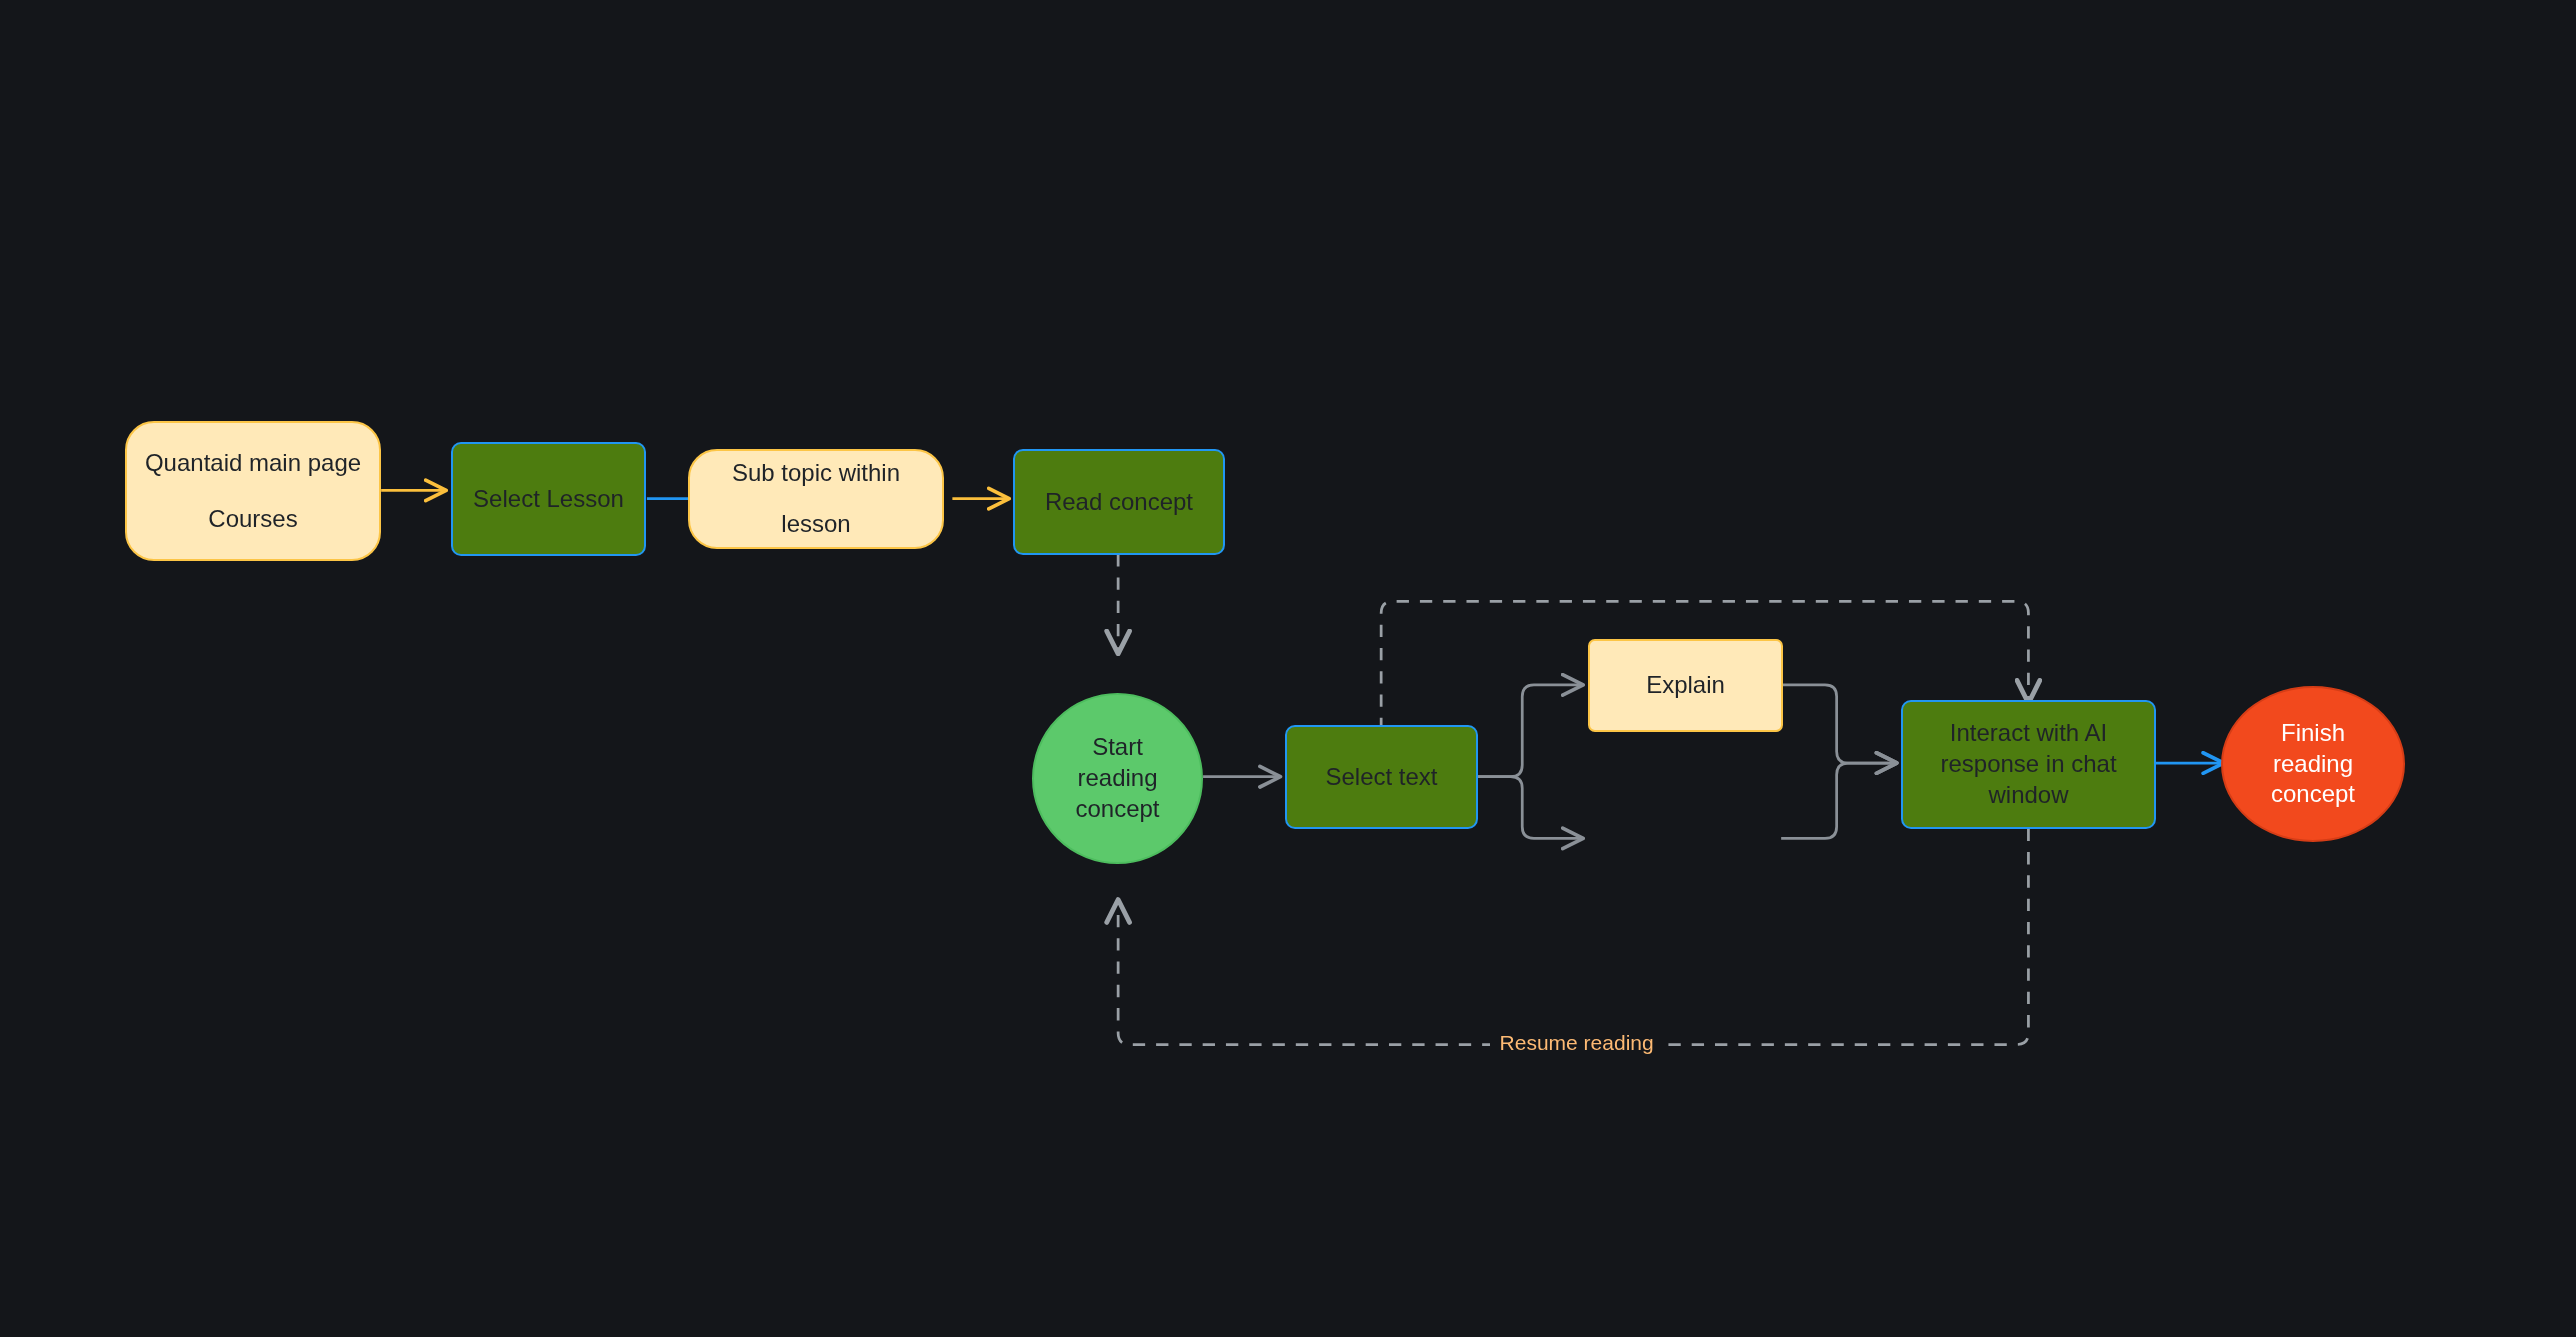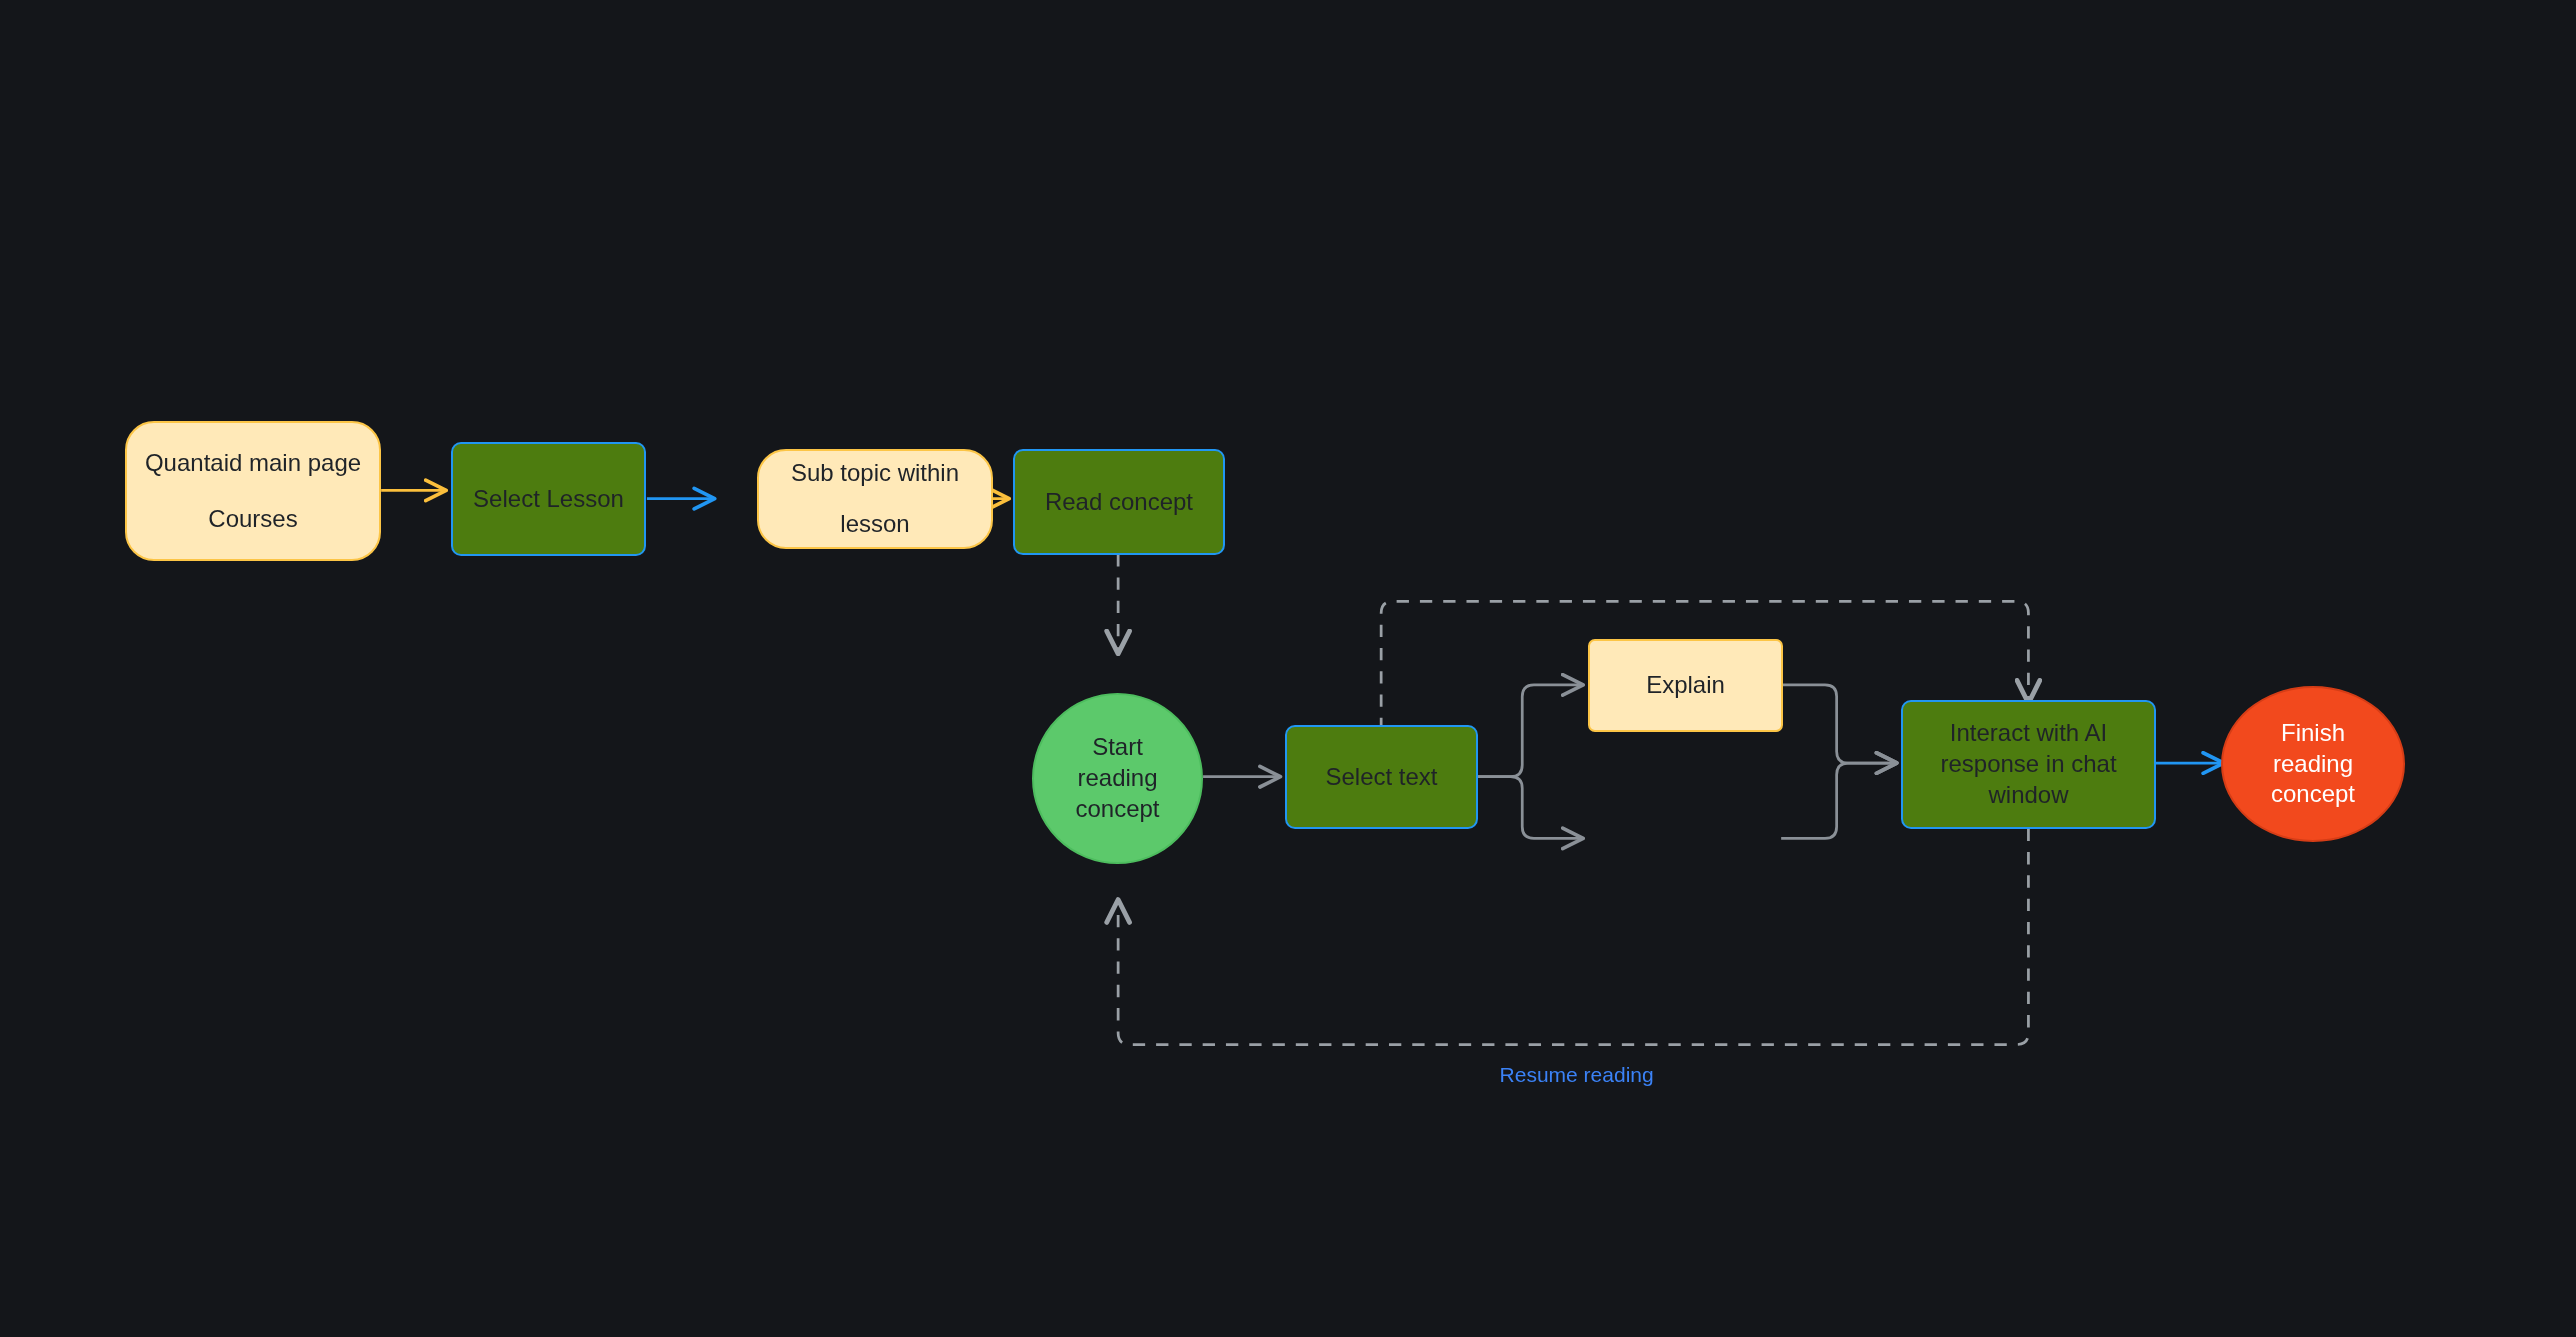--- a/index.html
+++ b/index.html
@@ -63,26 +63,25 @@
     background: #f2491d;
     border: 2.7px solid #d63d16;
     border-radius: 50%;
     color: #ffffff;
     text-align: center;
   }
   .node .line { display: block; }
   .node .spacer { height: 25px; }
   .edge-label {
     position: absolute;
-    color: #3b82f6;
+    color: #fdba74;
     font-size: 21px;
     background: #14161a;
     padding: 0 9.6px;
     white-space: nowrap;
-    margin-top: 32px;
   }
 </style>
 </head>
 <body>
 
 <div id="canvas">
 
   <svg id="edge-layer" viewBox="0 0 3760 1952" width="2576" height="1337">
     <defs>
       <marker id="ah-yellow" viewBox="0 0 12 12" refX="10" refY="6" markerWidth="9" markerHeight="9" orient="auto-start-reverse">
@@ -151,21 +150,21 @@
   <div class="node round-yellow" style="left:125px; top:421px; width:256px; height:140px;">
     <span class="line">Quantaid main page</span>
     <span class="spacer"></span>
     <span class="line">Courses</span>
   </div>
 
   <div class="node rect-blue" style="left:451px; top:442px; width:195px; height:114px;">
     <span class="line">Select Lesson</span>
   </div>
 
-  <div class="node round-yellow" style="left:757px; top:449px; width:236px; height:100px;gap:20px;">
+  <div class="node round-yellow" style="left:688px; top:449px; width:256px; height:100px;gap:20px;">
     <span class="line">Sub topic within</span>
     <span class="line">lesson</span>
   </div>
 
   <div class="node rect-blue" style="left:1013px; top:449px; width:212px; height:106px;">
     <span class="line">Read concept</span>
   </div>
 
   <div class="node circle-green" style="left:1032px; top:693px; width:171px; height:171px;">
     <span class="line">Start</span>

